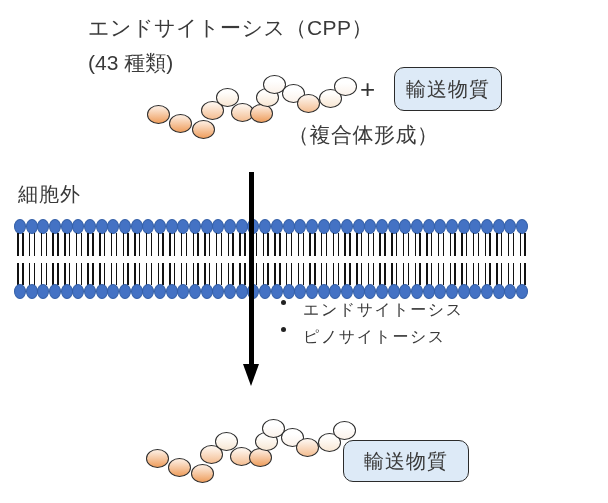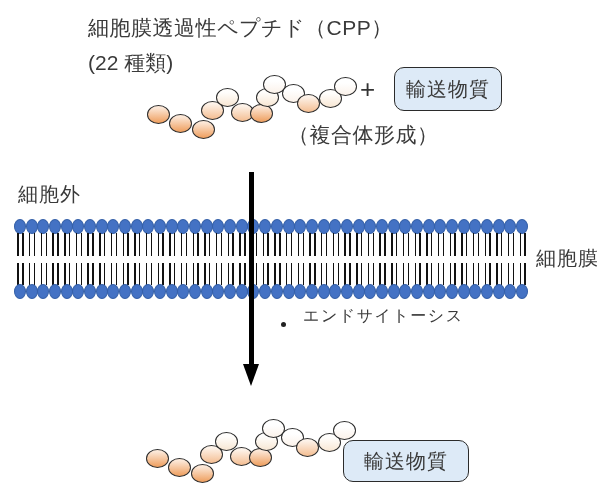--- a/index.html
+++ b/index.html
@@ -58,31 +58,31 @@
   .tails-bottom{top:44px;height:22px;}
 
   .arrow-line{position:absolute;left:249px;top:172px;width:5px;height:194px;background:var(--arrow,#000);z-index:5;}
   .arrow-head{
     position:absolute;left:243px;top:364px;width:0;height:0;z-index:5;
     border-left:8.5px solid transparent;border-right:8.5px solid transparent;
     border-top:22px solid var(--arrow,#000);
   }
 
   .mechanisms{position:absolute;left:281px;top:300px;z-index:6;}
-  .mech-row{display:flex;align-items:flex-end;height:27px;}
+  .mech-row{display:flex;align-items:flex-start;height:27px;}
   .mech-dot{width:5px;height:5px;border-radius:50%;background:#222;margin-right:17px;flex:0 0 auto;}
   .mech-text{font-size:16px;letter-spacing:1.5px;white-space:nowrap;}
 </style>
 </head>
 <body>
 
 <div class="canvas">
 
-  <div class="txt title">細胞膜透過性ペプチド（CPP）</div>
-  <div class="txt subtitle">(22 種類)</div>
+  <div class="txt title">エンドサイトーシス（CPP）</div>
+  <div class="txt subtitle">(43 種類)</div>
 
   <div class="chain chain-top" id="chain-top">
       <div class="bead orange" style="width: 23px; height: 19px; left: 0.5px; top: 28.5px;"></div>
       <div class="bead orange" style="width: 23px; height: 19px; left: 22.5px; top: 37.5px;"></div>
       <div class="bead orange" style="width: 23px; height: 19px; left: 45.5px; top: 43.5px;"></div>
       <div class="bead lightorange" style="width: 23px; height: 19px; left: 54.5px; top: 24.5px;"></div>
       <div class="bead cream" style="width: 23px; height: 19px; left: 69.5px; top: 11.5px;"></div>
       <div class="bead lightorange" style="width: 23px; height: 19px; left: 84.5px; top: 26.5px;"></div>
       <div class="bead orange" style="width: 23px; height: 19px; left: 103.5px; top: 27.5px;"></div>
       <div class="bead cream" style="width: 23px; height: 19px; left: 109.5px; top: 11.5px;"></div>
@@ -193,29 +193,32 @@
         <div class="head" style="left: 431.953px;"></div>
         <div class="head" style="left: 443.628px;"></div>
         <div class="head" style="left: 455.302px;"></div>
         <div class="head" style="left: 466.977px;"></div>
         <div class="head" style="left: 478.651px;"></div>
         <div class="head" style="left: 490.326px;"></div>
         <div class="head" style="left: 502px;"></div>
       </div>
   </div>
 
-  <div class="txt membrane-label">細胞膜</div>
 
   <div class="arrow-line"></div>
   <div class="arrow-head"></div>
 
   <div class="mechanisms" id="mechanisms">
       <div class="mech-row">
         <span class="mech-dot"></span>
         <span class="mech-text">エンドサイトーシス</span>
+      </div>
+      <div class="mech-row">
+        <span class="mech-dot"></span>
+        <span class="mech-text">ピノサイトーシス</span>
       </div>
     </div>
 
   <div class="chain chain-bottom" id="chain-bottom">
       <div class="bead orange" style="width: 23px; height: 19px; left: 0.5px; top: 28.5px;"></div>
       <div class="bead orange" style="width: 23px; height: 19px; left: 22.5px; top: 37.5px;"></div>
       <div class="bead orange" style="width: 23px; height: 19px; left: 45.5px; top: 43.5px;"></div>
       <div class="bead lightorange" style="width: 23px; height: 19px; left: 54.5px; top: 24.5px;"></div>
       <div class="bead cream" style="width: 23px; height: 19px; left: 69.5px; top: 11.5px;"></div>
       <div class="bead lightorange" style="width: 23px; height: 19px; left: 84.5px; top: 26.5px;"></div>

